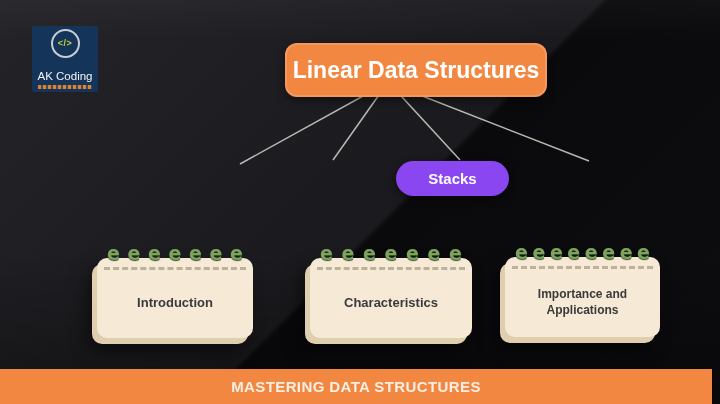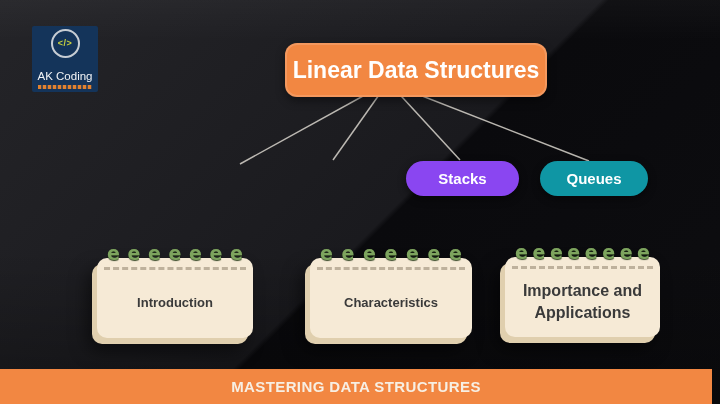--- a/index.html
+++ b/index.html
@@ -46,41 +46,41 @@
 
   
   .pill{
     position:absolute;top:161px;height:35px;border-radius:18px;
     display:flex;align-items:center;justify-content:center;
     color:#ffffff;font-weight:bold;font-size:15px;white-space:nowrap;
     box-shadow:0 3px 8px rgba(0,0,0,0.45);
   }
   .pill-arrays{left:140px;width:108px;}
   .pill-linked{left:272px;width:116px;}
-  .pill-stacks{left:406px;width:113px;text-align:right;}
+  .pill-stacks{left:396px;width:113px;text-align:right;}
   .pill-queues{left:540px;width:108px;}
 
   
   .card{
     position:absolute;top:258px;height:80px;background:#f6ead6;border-radius:10px;
     box-shadow:-5px 6px 0 #e0cfae,-9px 12px 18px rgba(0,0,0,0.55);
     display:flex;align-items:center;justify-content:center;text-align:center;
     padding:16px 10px 6px;box-sizing:border-box;
   }
   .card-0{left:97px;width:156px;}
   .card-1{left:310px;width:162px;}
   .card-2{left:505px;width:155px;top:257px;}
   .perf{position:absolute;top:9px;left:7px;right:7px;border-top:3px dashed rgba(133,120,98,0.5);}
   .rings{position:absolute;top:-13px;left:10px;right:10px;display:flex;justify-content:space-between;}
   .ring{
     font-family:"DejaVu Sans",sans-serif;font-size:19px;font-weight:bold;
     color:#7da45e;line-height:16px;text-shadow:0 1px 1px rgba(40,60,25,0.9);
   }
   .card-label{font-size:13px;font-weight:bold;color:#3a3a3a;line-height:1.35;}
-  .card-2 .card-label{font-size:16px;}
+  .card-2 .card-label{font-size:12px;}
 
   
   .banner{
     position:absolute;left:0;right:8px;top:369px;height:35px;
     display:flex;align-items:center;justify-content:center;
     color:#f7efe3;font-size:15px;font-weight:bold;letter-spacing:0.4px;
   }
 </style>
 </head>
 <body>
@@ -100,21 +100,20 @@
     <div class="logo-circle">
       <span class="logo-code">&lt;/&gt;</span>
     </div>
     <div class="logo-brand">AK Coding</div>
     <div class="logo-tagline"></div>
   </div>
 
   <div class="title-box" style="background: rgb(242, 135, 66);">Linear Data Structures</div>
 
   <div class="pill pill-stacks" style="background: rgb(138, 70, 241);">Stacks</div>
-  <div class="pill pill-queues" style="background: rgb(15, 150, 164);">Queues</div>
 
   <div class="card card-0">
     <div class="rings">
         <span class="ring">e</span>
         <span class="ring">e</span>
         <span class="ring">e</span>
         <span class="ring">e</span>
         <span class="ring">e</span>
         <span class="ring">e</span>
         <span class="ring">e</span>

